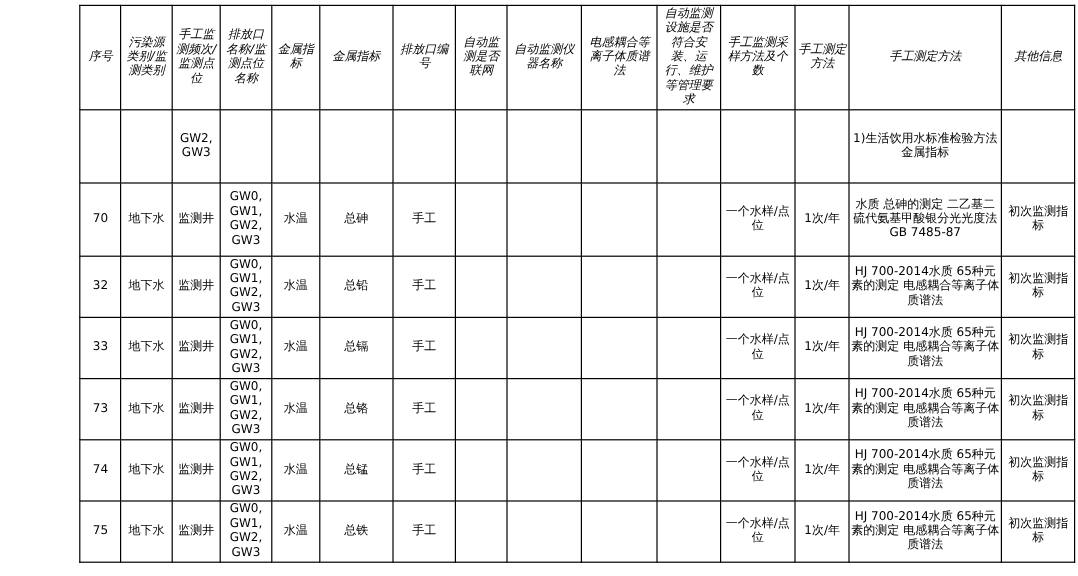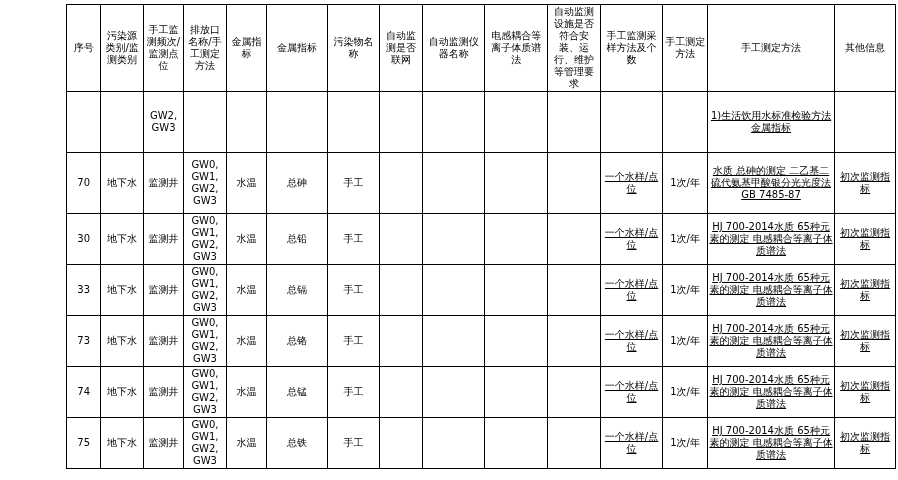--- a/index.html
+++ b/index.html
@@ -36,31 +36,31 @@
     text-align: center;
     vertical-align: middle;
     padding: 1px 1px;
     word-break: break-all;
     overflow: hidden;
   }
   thead td {
     height: 74px;
     font-size: 10.5px;
     line-height: 12px;
+    font-style: italic;
   }
   tbody td {
     height: 44px;
   }
   tbody tr.tall td {
     height: 58px;
   }
   td.small {
     font-size: 9px;
     line-height: 11px;
-    text-decoration: underline;
   }
   td.tiny {
     font-size: 8.5px;
     line-height: 10px;
   }
 </style>
 </head>
 <body>
 
 <div id="sheet">
@@ -80,24 +80,24 @@
       <col style="width:62px">
       <col style="width:44px">
       <col style="width:126px">
       <col style="width:60px">
     </colgroup>
     <thead>
       <tr>
         <td>序号</td>
         <td>污染源类别/监测类别</td>
         <td>手工监测频次/监测点位</td>
-        <td>排放口名称/手工测定方法</td>
+        <td>排放口名称/监测点位名称</td>
         <td>金属指标</td>
         <td>金属指标</td>
-        <td>污染物名称</td>
+        <td>排放口编号</td>
         <td>自动监测是否联网</td>
         <td>自动监测仪器名称</td>
         <td>电感耦合等离子体质谱法</td>
         <td>自动监测设施是否符合安装、运行、维护等管理要求</td>
         <td>手工监测采样方法及个数</td>
         <td>手工测定方法</td>
         <td>手工测定方法</td>
         <td>其他信息</td>
       </tr>
     </thead>
@@ -130,21 +130,21 @@
           <td></td>
           <td></td>
           <td></td>
           <td></td>
           <td class="small">一个水样/点位</td>
           <td>1次/年</td>
           <td class="small">水质 总砷的测定 二乙基二硫代氨基甲酸银分光光度法 GB 7485-87</td>
           <td class="small">初次监测指标</td>
         </tr>
         <tr>
-          <td>30</td>
+          <td>32</td>
           <td>地下水</td>
           <td>监测井</td>
           <td class="tiny">GW0,<br>GW1,<br>GW2,<br>GW3</td>
           <td>水温</td>
           <td>总铅</td>
           <td>手工</td>
           <td></td>
           <td></td>
           <td></td>
           <td></td>

